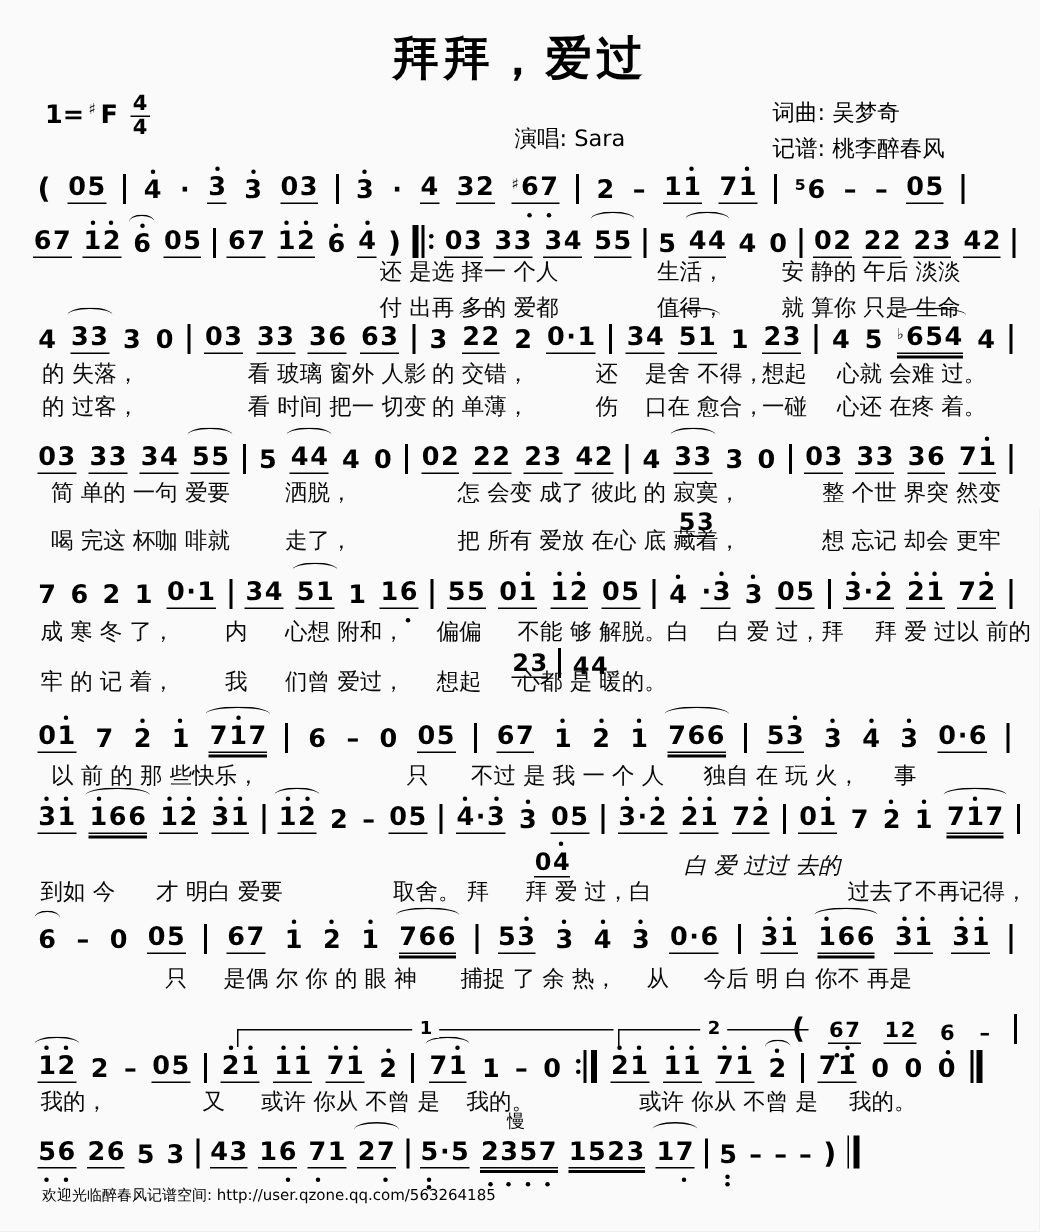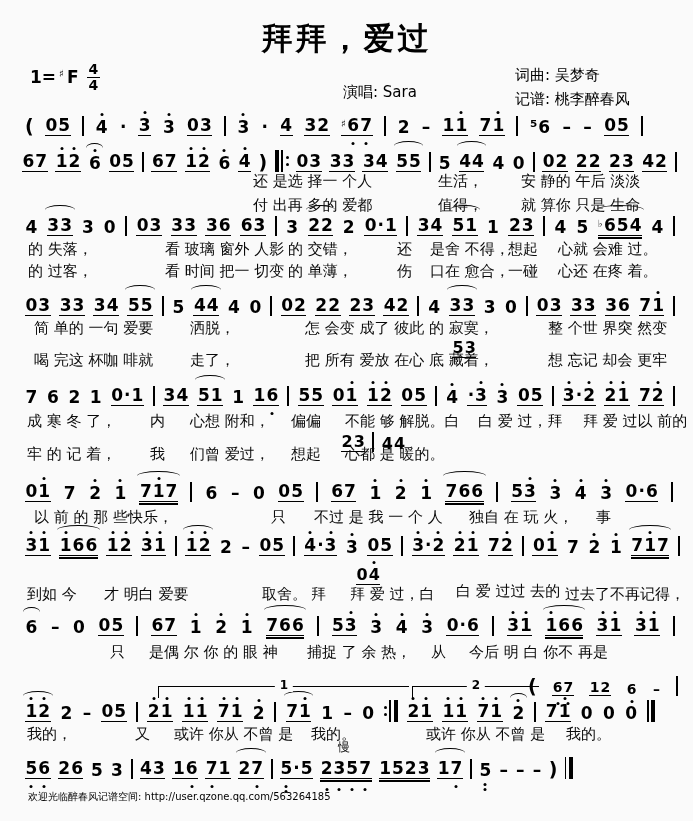--- a/index.html
+++ b/index.html
@@ -1081,21 +1081,21 @@
       <span class="lyr" style="left: 34px; top: 508px; text-align: center;">以 前 的 那 些快乐，</span>
       <span class="lyr" style="left: 271px; top: 508px;">只</span>
       <span class="lyr" style="left: 314px; top: 508px;">不过 是 我 一 个 人</span>
       <span class="lyr" style="left: 469px; top: 508px;">独自 在 玩 火，</span>
       <span class="lyr" style="left: 596px; top: 508px;">事</span>
       <span class="lyr" style="left: 27px; top: 585px;">到如 今</span>
       <span class="lyr" style="left: 104px; top: 585px;">才 明白 爱要</span>
       <span class="lyr" style="left: 217px; top: 585px; margin-left: 45px;">取舍。</span>
       <span class="lyr" style="left: 311px; top: 585px;">拜</span>
       <span class="lyr" style="left: 350px; top: 585px;">拜 爱 过，白</span>
-      <span class="lyr" style="left: 456px; top: 582px;">白 爱 过过 去的</span>
+      <span class="lyr" style="left: 456px; top: 568px; font-style: italic;">白 爱 过过 去的</span>
       <span class="lyr" style="left: 565px; top: 585px;">过去了不再记得，</span>
       <span class="lyr" style="left: 110px; top: 643px;">只</span>
       <span class="lyr" style="left: 149px; top: 643px;">是偶 尔 你 的 眼 神</span>
       <span class="lyr" style="left: 307px; top: 643px;">捕捉 了 余 热，</span>
       <span class="lyr" style="left: 431px; top: 643px;">从</span>
       <span class="lyr" style="left: 469px; top: 643px;">今后 明 白 你不 再是</span>
       <span class="lyr" style="left: 27px; top: 725px;">我的，</span>
       <span class="lyr" style="left: 135px; top: 725px;">又</span>
       <span class="lyr" style="left: 174px; top: 725px;">或许 你从 不曾 是</span>
       <span class="lyr" style="left: 311px; top: 725px;">我的。</span>

